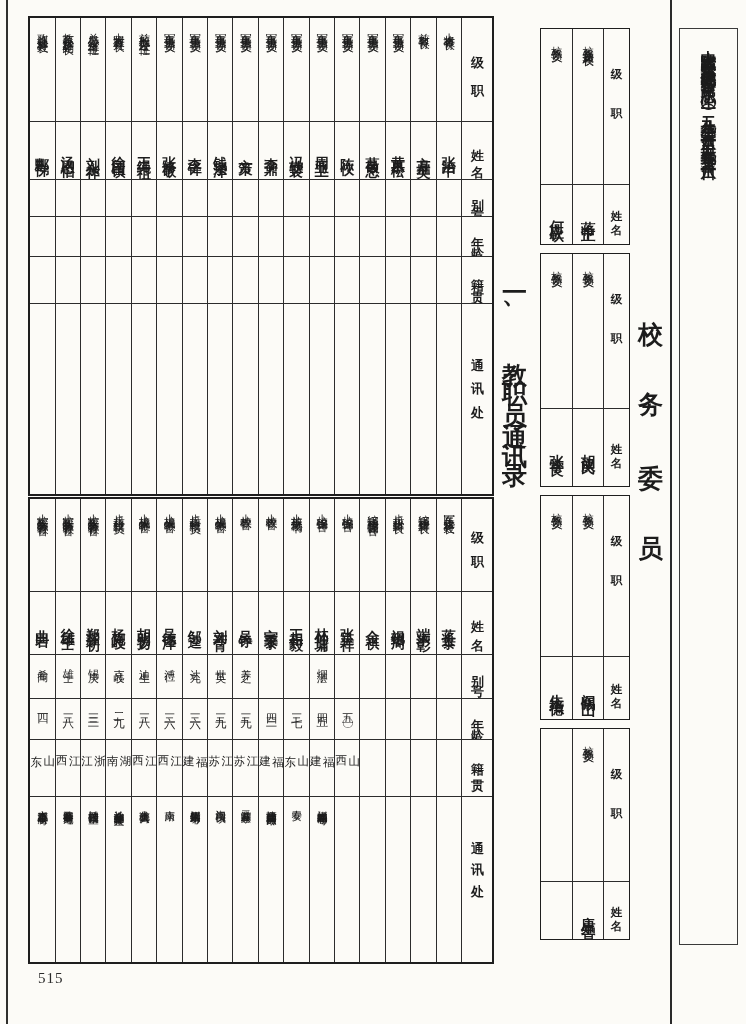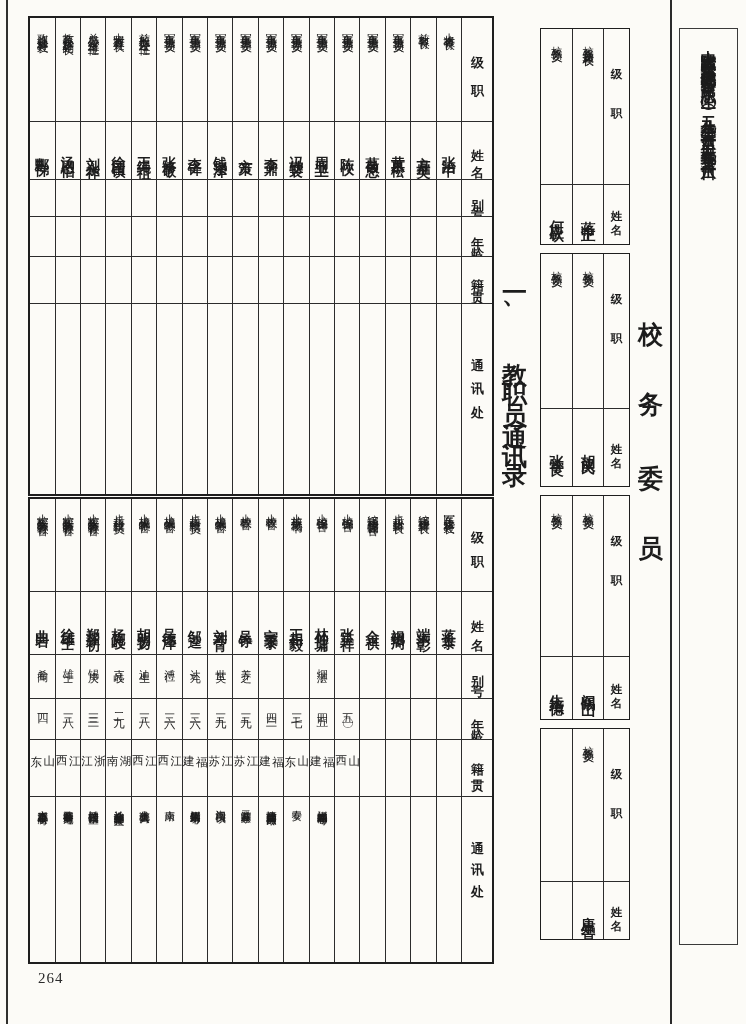--- a/index.html
+++ b/index.html
@@ -998,14 +998,14 @@
 
   <div class="committee-title">
     <span class="vt">校务委员</span>
   </div>
 
   <div class="side-rule"></div>
   <div class="title-box">
     <span class="vt">中央陆军军官学校第七期同学录（第一总队）①（一九二八年十二月二十八日至一九二九年十二月二十八日）</span>
   </div>
 
-  <div class="page-number">264</div>
+  <div class="page-number">515</div>
 </div>
 
 </body></html>

